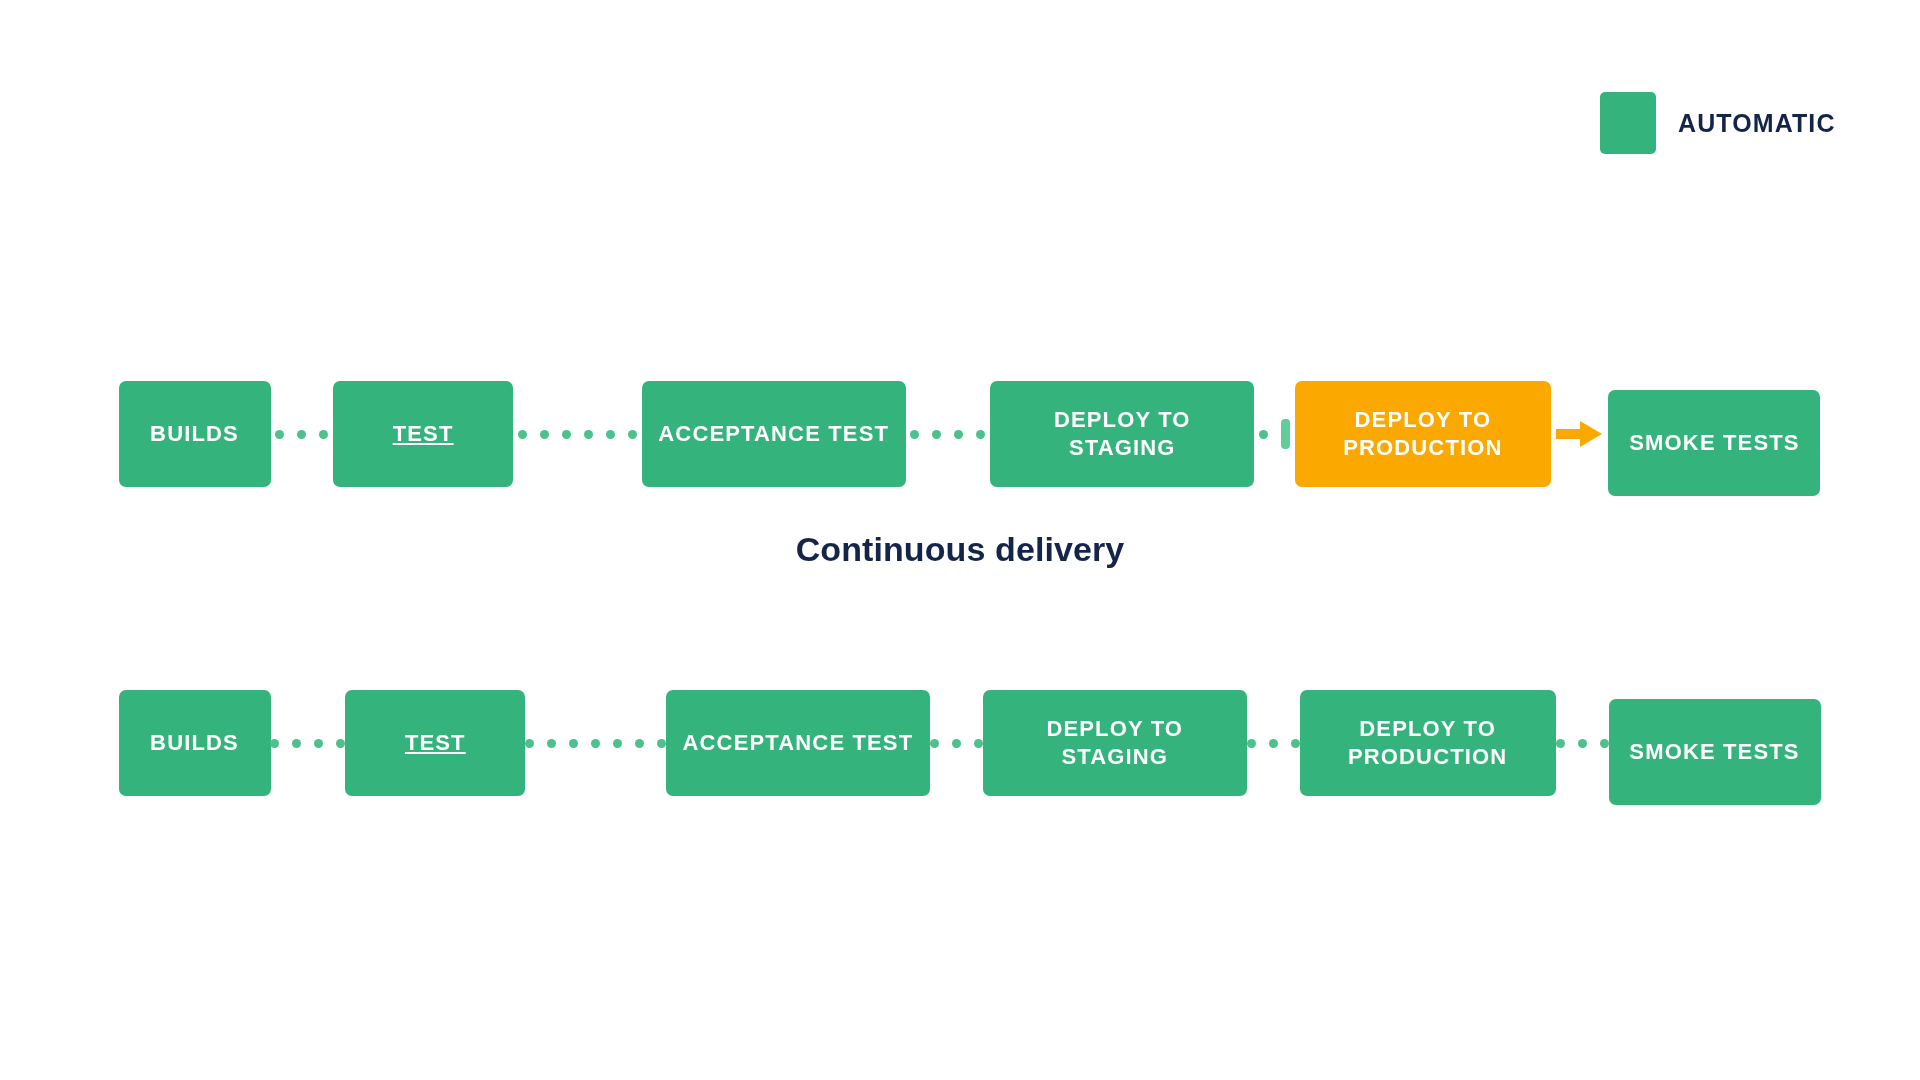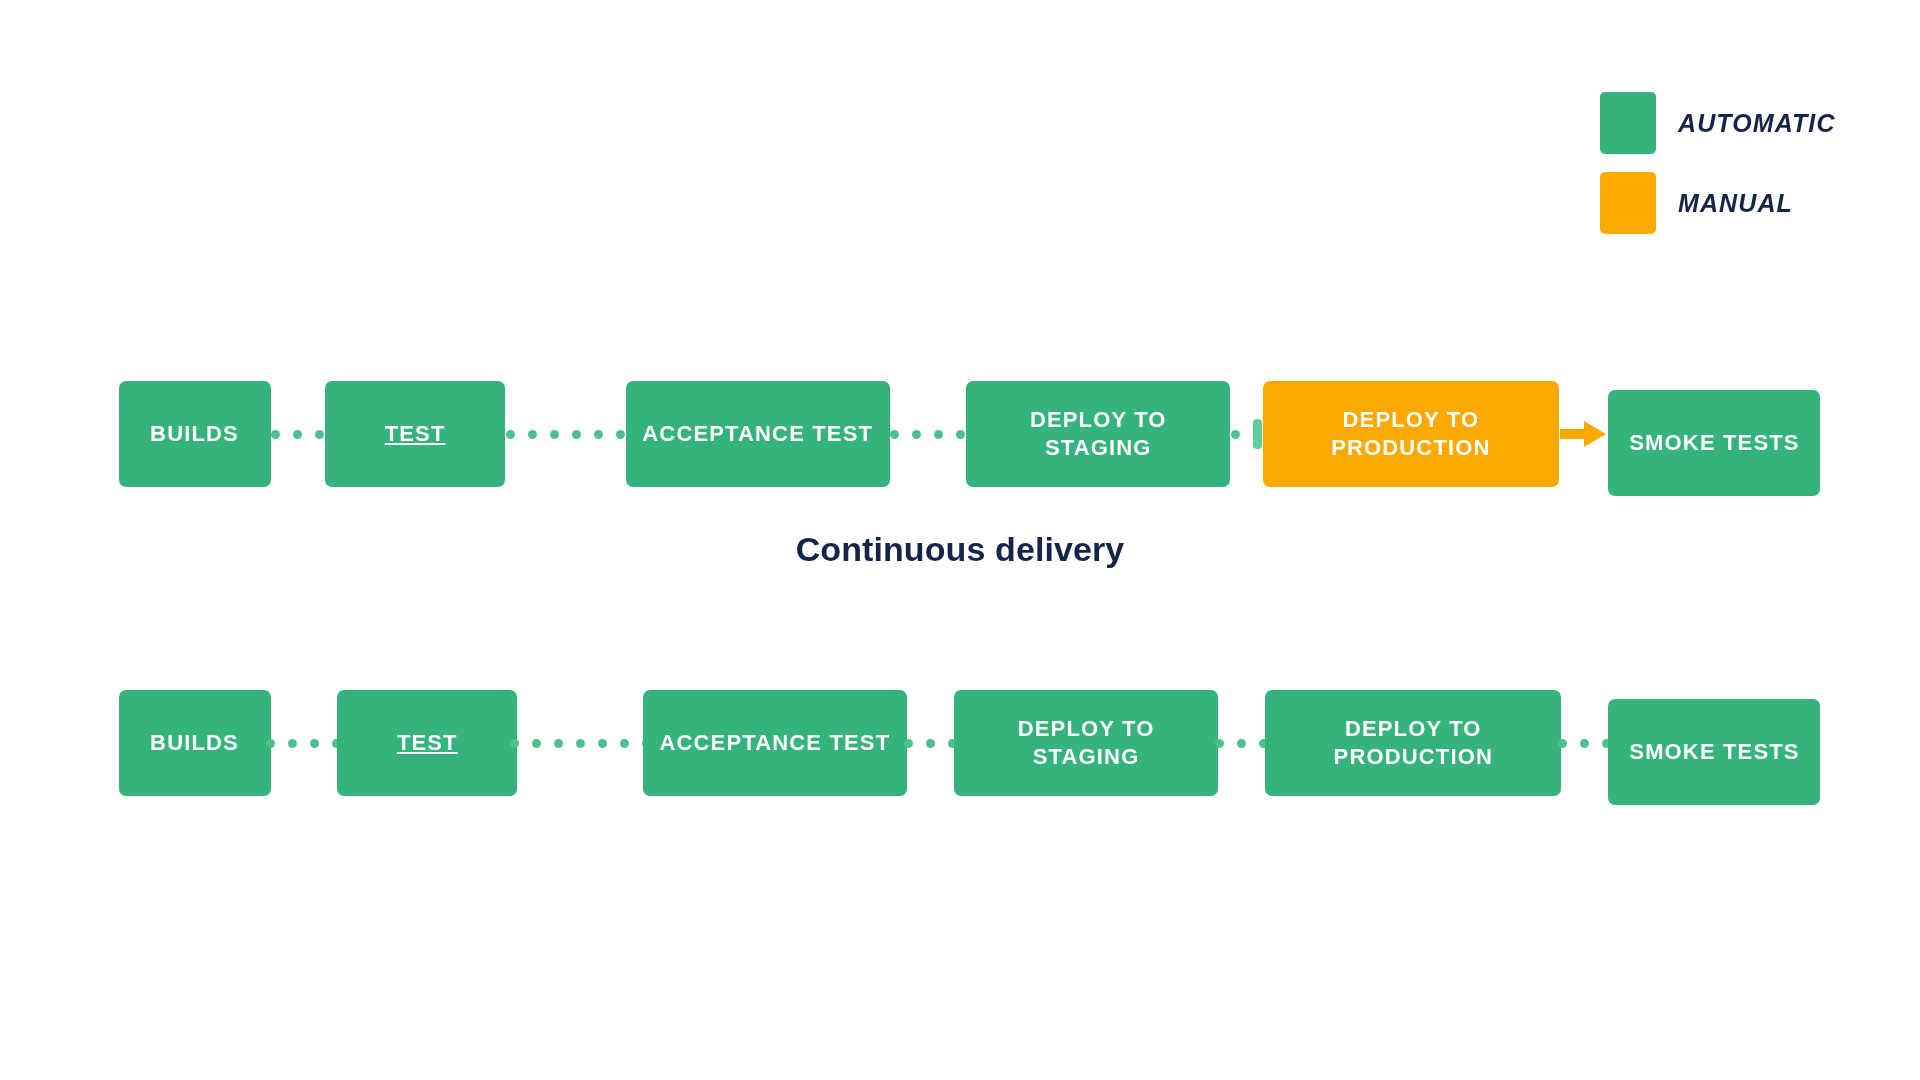--- a/index.html
+++ b/index.html
@@ -21,21 +21,20 @@
   }
 
   
   .legend {
     position: absolute;
     left: 1600px;
     top: 92px;
     display: flex;
     flex-direction: column;
     gap: 18px;
-    font-style: italic;
   }
   .legend-row {
     display: flex;
     align-items: center;
     gap: 22px;
     height: 62px;
   }
   .legend-swatch {
     width: 56px;
     height: 62px;
@@ -88,21 +87,21 @@
     line-height: 1.27;
   }
   .stage.automatic { background: #34B47C; }
   .stage.manual    { background: #FBA900; }
 
   
   .w-builds      { width: 152px; }
   .w-test        { width: 180px; text-decoration: underline; }
   .w-acceptance  { width: 264px; }
   .w-staging     { width: 264px; text-align: center; }
-  .w-production  { width: 296px; }
+  .w-production  { width: 256px; }
   .w-smoke       { width: 212px; margin-top: 18px; }
 
   
   .connector {
     flex: 1 1 auto;
     height: 106px;
     display: flex;
     align-items: center;
     justify-content: center;
     gap: 13px;
@@ -151,24 +150,20 @@
 
 <div class="canvas">
 
   <div class="legend">
 
     <div class="legend-row">
       <span class="legend-swatch automatic"></span>
       <span class="legend-label">AUTOMATIC</span>
     </div>
 
-    <div class="legend-row">
-      <span class="legend-swatch manual"></span>
-      <span class="legend-label">MANUAL</span>
-    </div>
 
   </div>
 
   <div class="pipeline pipeline-row1">
     <div class="stage-track">
 
       <div class="stage automatic w-builds">BUILDS</div>
 
       <div class="connector">
         <span class="dot"></span>

